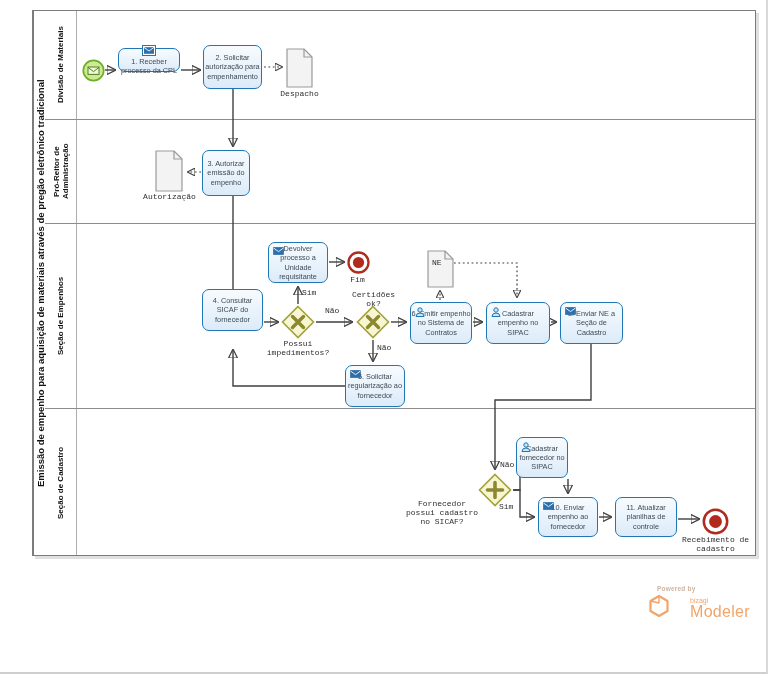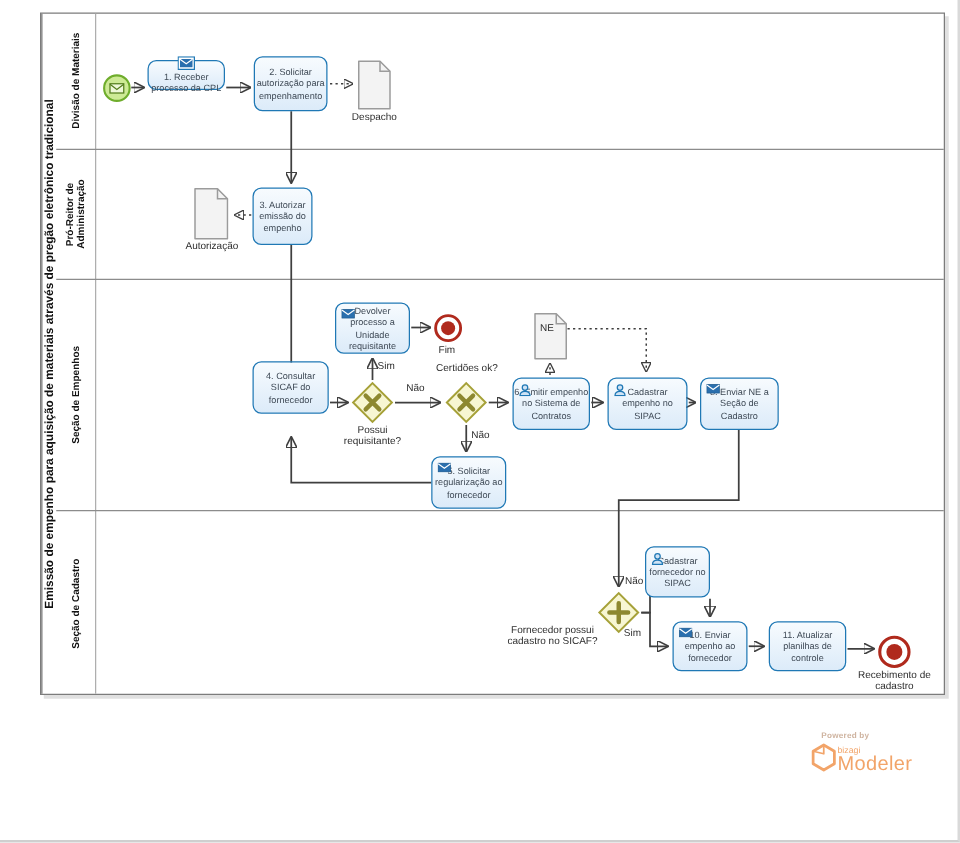--- a/index.html
+++ b/index.html
@@ -23,29 +23,29 @@
   .task{position:absolute;border:1.7px solid #1f78b5;border-radius:7px;
     background:linear-gradient(180deg,#f7fbfe 0%,#dcebf9 100%);
     display:flex;align-items:center;justify-content:center;text-align:center;
     font-size:7.3px;line-height:1.25;color:#3f4a56;padding:0;box-sizing:border-box;}
   .task.icon-top{flex-direction:column;gap:1px;}
   .ticon{position:absolute;top:4px;left:4px;line-height:0;}
   .ticon-c{position:static;line-height:0;}
   .gw{position:absolute;width:34px;height:34px;line-height:0;}
   .ev{position:absolute;line-height:0;}
   .doc{position:absolute;line-height:0;}
-  .flabel{position:absolute;font-size:8px;color:#2e2e2e;line-height:1.1;}
+  .flabel{position:absolute;font-size:8px;color:#2e2e2e;line-height:1.1;font-family:Liberation Mono, monospace;}
   .center{text-align:center;}
   .wires{position:absolute;left:0;top:0;pointer-events:none;}
   .wires path{fill:none;stroke:#3f3f3f;stroke-width:1.4;}
   .wires path.dot{stroke-width:1.2;stroke-dasharray:1.8 2.6;}
   
   .brand{position:absolute;left:648px;top:585px;width:115px;}
   .powered{font-size:6.5px;font-weight:bold;color:#cfb4a0;margin-left:9px;letter-spacing:.2px;}
-  .brand-row{display:flex;align-items:center;gap:0;margin-top:2px;}
+  .brand-row{display:flex;align-items:center;gap:20px;margin-top:2px;}
   .brand-col{display:flex;flex-direction:column;line-height:1;}
   .brand-name{font-size:7px;color:#f2a469;}
   .brand-product{font-size:16px;color:#f2a469;letter-spacing:.3px;}
 </style>
 </head>
 <body>
 
 <div>
 
   <div class="pool"></div>
@@ -157,21 +157,21 @@
       <path d="M0.5 1 L5.5 4.6 L10.5 1" stroke="#fff" stroke-width="0.9" fill="none"></path>
         </svg></span>
     <span>Devolver processo a Unidade requisitante</span>
   </div>
   <div class="gw" style="left:281px;top:305px">
     <svg width="34" height="34">
         <polygon points="17,1.5 32.5,17 17,32.5 1.5,17" fill="#f7f6d2" stroke="#a6a139" stroke-width="1.6"></polygon>
     <path d="M11.5 11.5 L22.5 22.5 M22.5 11.5 L11.5 22.5" stroke="#8d8830" stroke-width="3.4" stroke-linecap="round" fill="none"></path>
       </svg>
   </div>
-  <div class="flabel center" style="left:263px;top:340px;width:70px">Possui requisitante?</div>
+  <div class="flabel center" style="left:263px;top:340px;width:70px">Possui impedimentos?</div>
   <div class="flabel" style="left:302px;top:289px">Sim</div>
   <div class="flabel" style="left:325px;top:307px">Não</div>
   <div class="gw" style="left:356px;top:305px">
     <svg width="34" height="34">
         <polygon points="17,1.5 32.5,17 17,32.5 1.5,17" fill="#f7f6d2" stroke="#a6a139" stroke-width="1.6"></polygon>
     <path d="M11.5 11.5 L22.5 22.5 M22.5 11.5 L11.5 22.5" stroke="#8d8830" stroke-width="3.4" stroke-linecap="round" fill="none"></path>
       </svg>
   </div>
   <div class="flabel center" style="left:344px;top:291px;width:59px">Certidões ok?</div>
   <div class="flabel" style="left:377px;top:344px">Não</div>

